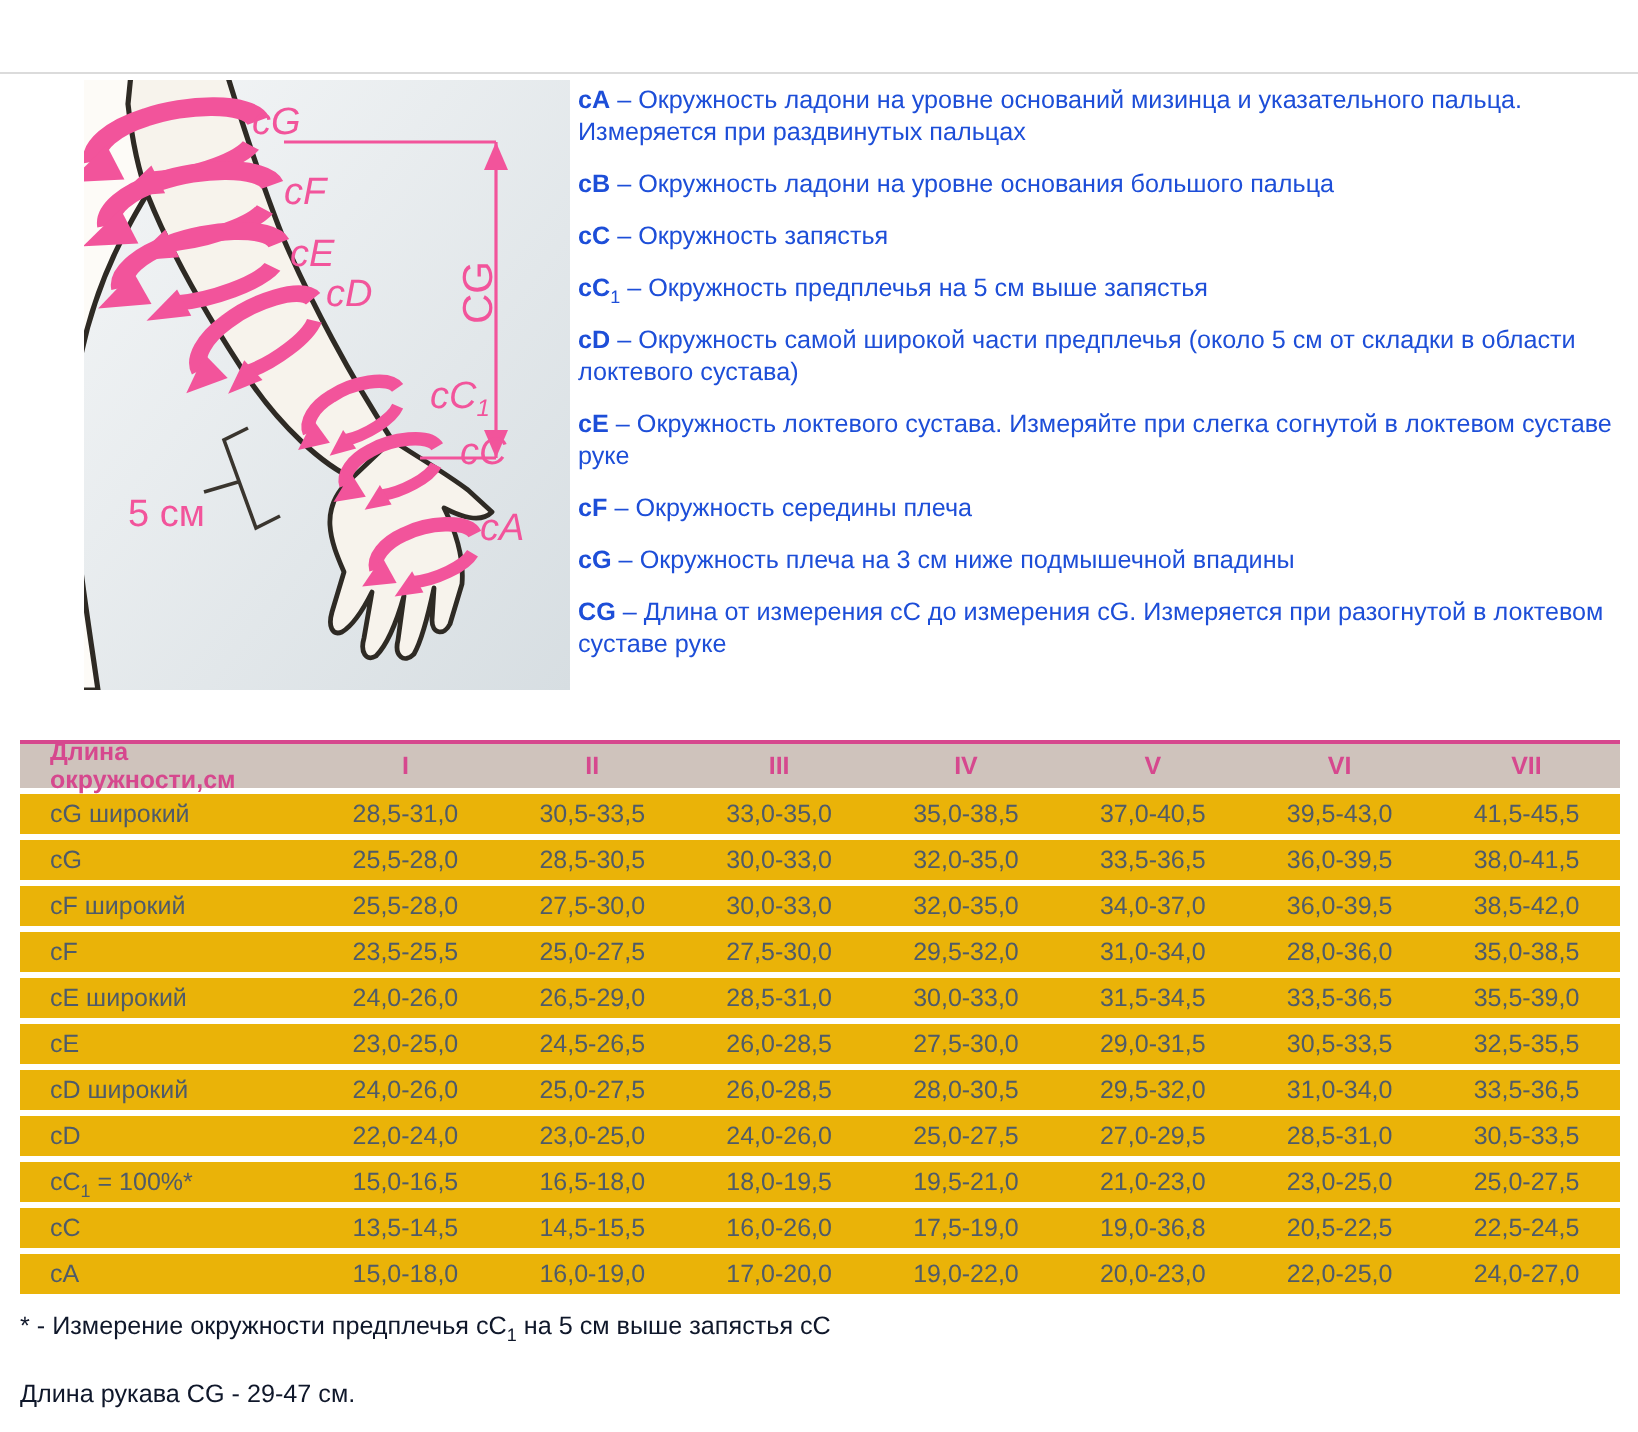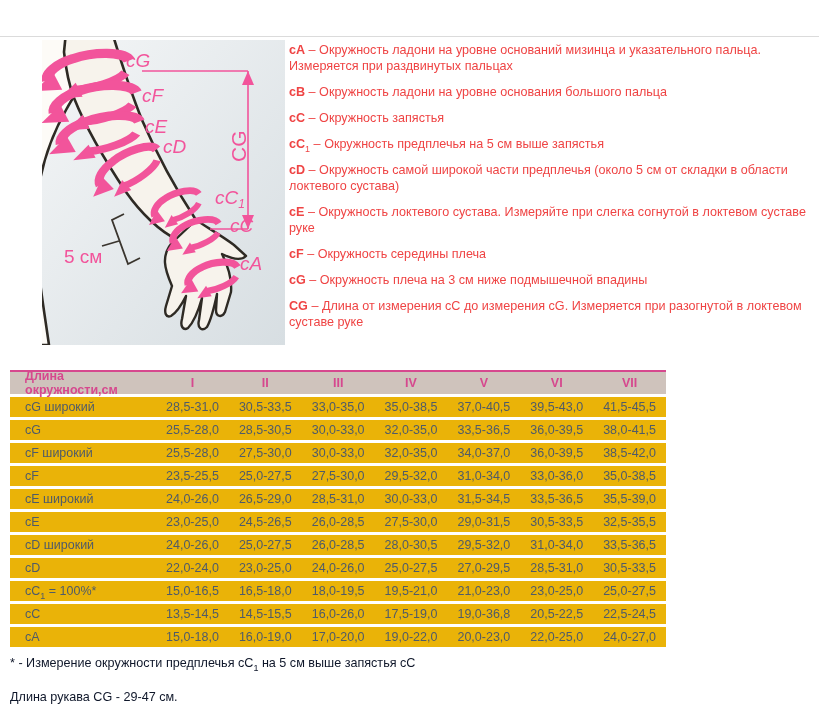--- a/index.html
+++ b/index.html
@@ -23,29 +23,29 @@
     position:absolute; left:42px; top:40px; width:243px; height:305px;
   }
   .figure svg { display:block; }
   .rib-label { font-size:19px; font-style:italic; font-weight:500; }
   .dim-label { font-size:21px; font-weight:500; }
   .offset-label { font-size:19px; }
 
   
   .descriptions {
     position:absolute; left:289px; top:42px; width:524px;
-    font-size:12.6px; line-height:16px; color:#ef4444;
+    font-size:12.6px; line-height:16px; color:#1d4ed8;
   }
   .descriptions p { margin-bottom:10px; }
   .m-code { font-weight:bold; }
   sub { font-size:9px; line-height:0; }
 
   
   .size-table {
-    position:absolute; left:10px; top:370px; width:656px;
+    position:absolute; left:10px; top:370px; width:800px;
     border-top:2px solid #d6488e;
     font-size:12.5px;
   }
   .t-row {
     display:flex; align-items:center;
     background:#eab308; height:20px; margin-bottom:3px;
     color:#4f5b69;
   }
   .t-row.t-head {
     background:#cfc3bc; height:22px;
@@ -193,21 +193,21 @@
         <div class="t-cell">36,0-39,5</div>
         <div class="t-cell">38,5-42,0</div>
       </div>
       <div class="t-row">
         <div class="t-label">cF</div>
         <div class="t-cell">23,5-25,5</div>
         <div class="t-cell">25,0-27,5</div>
         <div class="t-cell">27,5-30,0</div>
         <div class="t-cell">29,5-32,0</div>
         <div class="t-cell">31,0-34,0</div>
-        <div class="t-cell">33,0-36,0</div>
+        <div class="t-cell">28,0-36,0</div>
         <div class="t-cell">35,0-38,5</div>
       </div>
       <div class="t-row">
         <div class="t-label">cE широкий</div>
         <div class="t-cell">24,0-26,0</div>
         <div class="t-cell">26,5-29,0</div>
         <div class="t-cell">28,5-31,0</div>
         <div class="t-cell">30,0-33,0</div>
         <div class="t-cell">31,5-34,5</div>
         <div class="t-cell">33,5-36,5</div>

